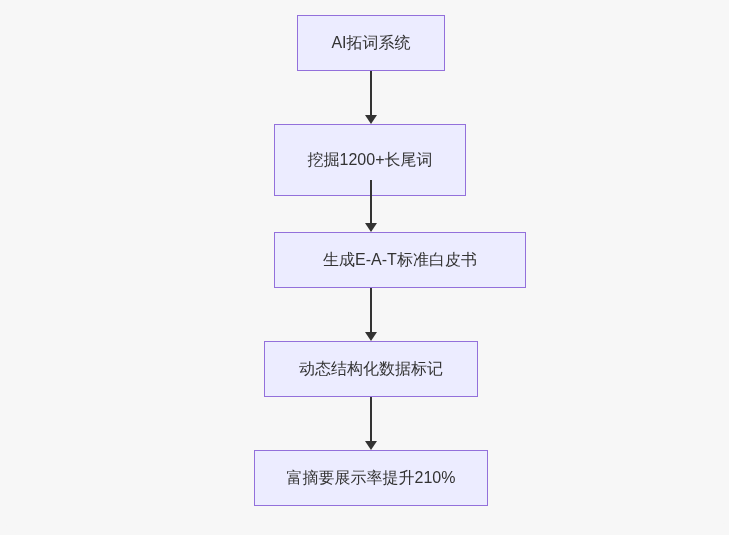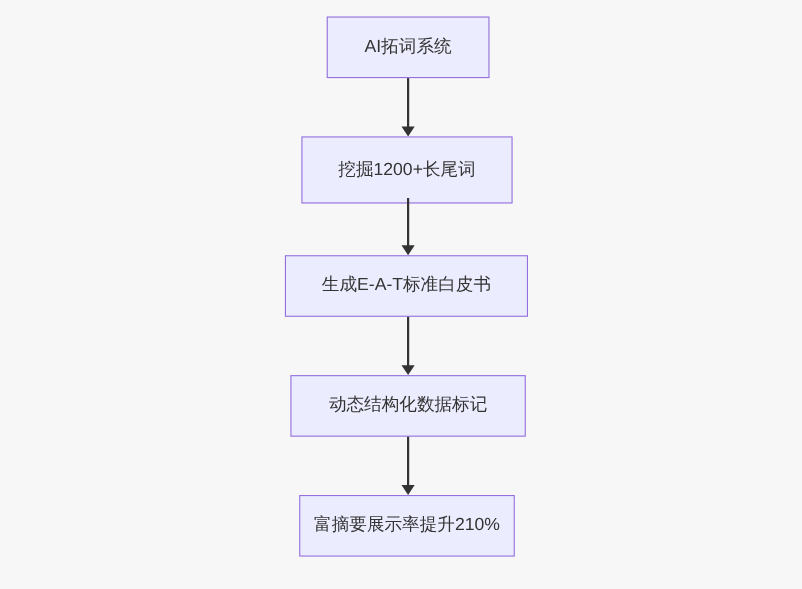--- a/index.html
+++ b/index.html
@@ -29,24 +29,24 @@
     border:1.5px solid var(--node_border);
     display:flex;
     align-items:center;
     justify-content:center;
     color:var(--text);
     font-size:16px;
     line-height:1;
     white-space:nowrap;
   }
   .n1{left:297px;top:15px;width:148px;height:56px;}
-  .n2{left:274px;top:124px;width:192px;height:61px;}
-  .n3{left:259px;top:232px;width:221px;height:56px;}
+  .n2{left:274px;top:124px;width:192px;height:72px;}
+  .n3{left:274px;top:232px;width:252px;height:56px;}
   .n4{left:264px;top:341px;width:214px;height:56px;justify-content:center;}
-  .n5{left:272px;top:450px;width:196px;height:56px;}
+  .n5{left:254px;top:450px;width:234px;height:56px;}
   .edge{
     position:absolute;
     left:365px;
     width:12px;
   }
   .e1{top:71px;height:53px;}
   .e2{top:180px;height:52px;}
   .e3{top:288px;height:53px;}
   .e4{top:397px;height:53px;}
   .edge-line{

